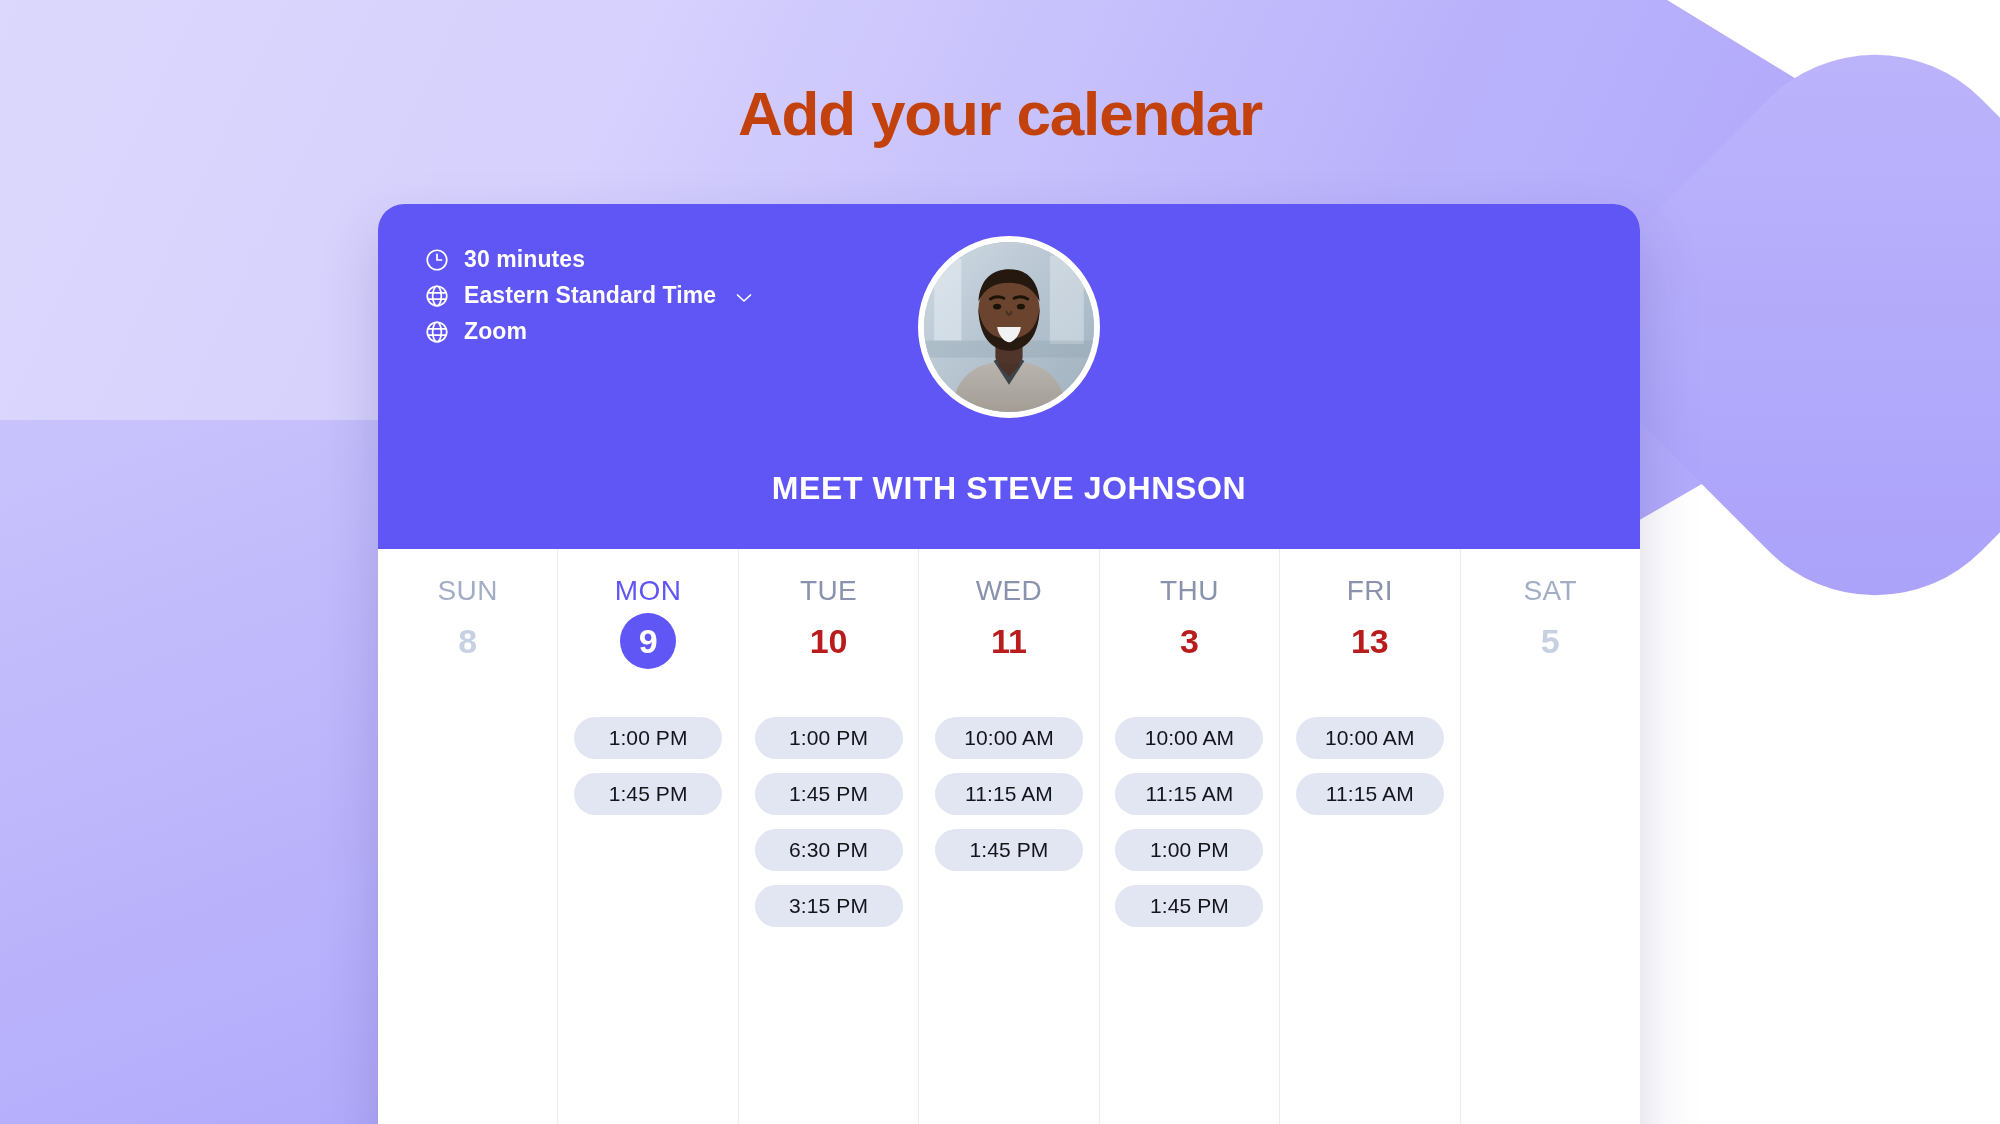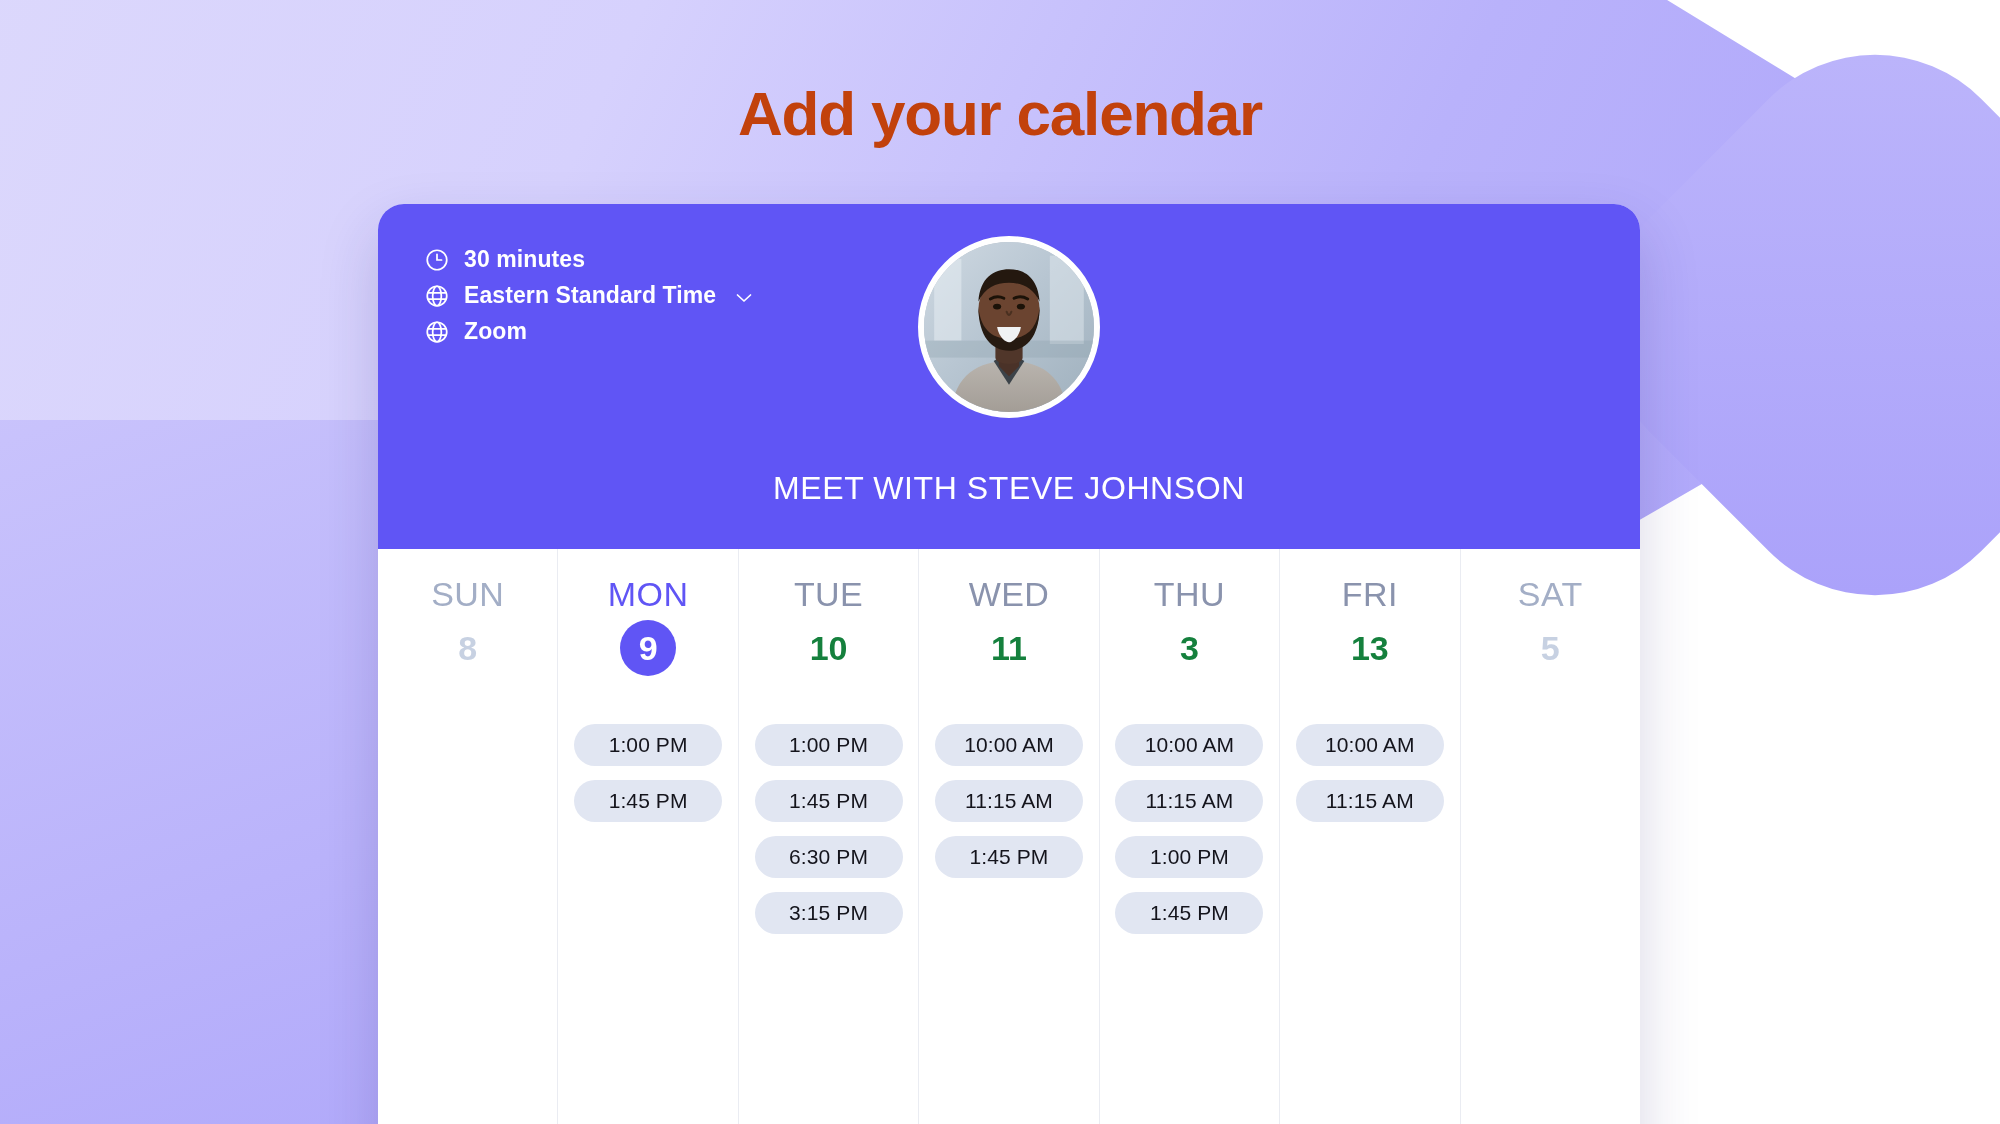--- a/index.html
+++ b/index.html
@@ -141,21 +141,21 @@
   .avatar svg { display: block; width: 100%; height: 100%; }
 
   .meet-title {
     position: absolute;
     left: 0;
     bottom: 42px;
     width: 100%;
     text-align: center;
     color: #ffffff;
     font-size: 32px;
-    font-weight: 400;
+    font-weight: 700;
     letter-spacing: .6px;
   }
 
   
   .card-toolbar {
     height: 96px;
     flex: none;
     display: flex;
     align-items: center;
     justify-content: space-between;
@@ -210,39 +210,39 @@
     flex: 1;
     border-right: 1px solid #EAECF2;
     display: flex;
     flex-direction: column;
     align-items: center;
     padding-top: 26px;
   }
   .day-col:last-child { border-right: none; }
 
   .day-name {
-    font-size: 34px;
+    font-size: 28px;
     font-weight: 400;
     color: #8A93AD;
     letter-spacing: .4px;
     text-align: right;
   }
   .day-name.is-selected { color: #6055F5; }
   .day-name.is-disabled { color: #A3AEC6; }
 
   .day-num {
     margin-top: 6px;
     width: 56px;
     height: 56px;
     display: flex;
     align-items: center;
     justify-content: center;
     font-size: 34px;
     font-weight: 700;
-    color: #15803d;
+    color: #b91c1c;
     border-radius: 50%;
   }
   .day-num.is-selected {
     background: #6055F5;
     color: #ffffff;
   }
   .day-num.is-disabled {
     color: #C7D1E2;
   }
 

